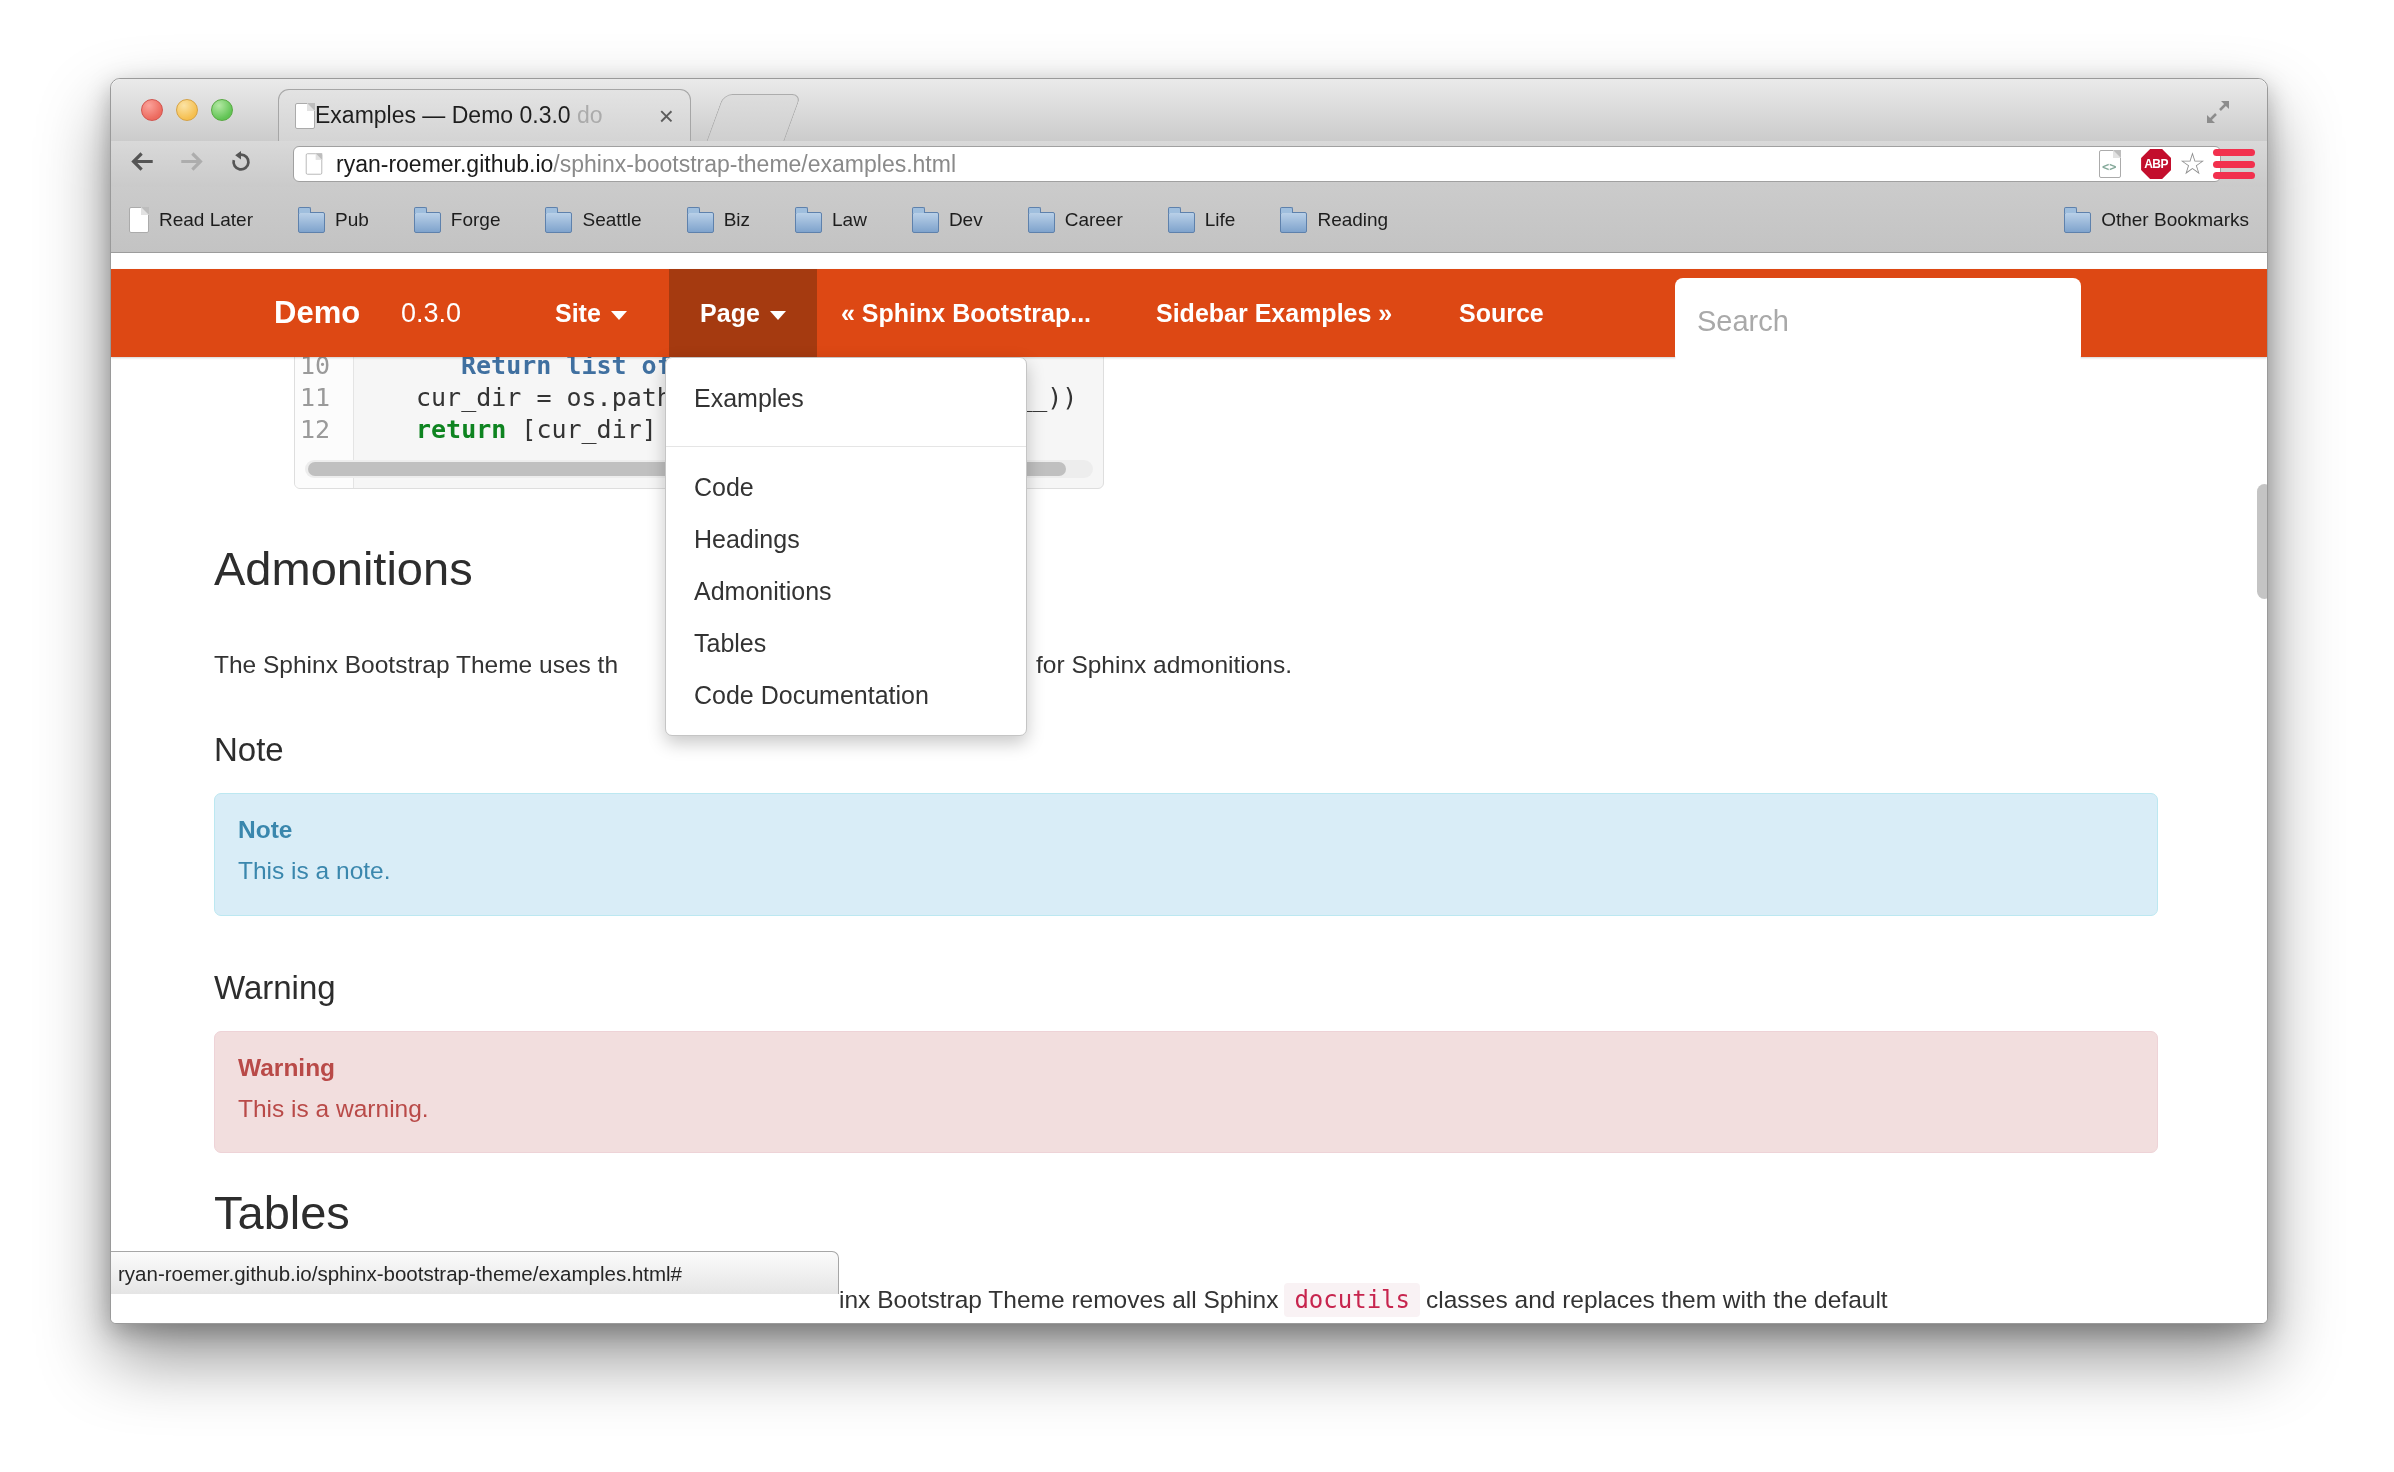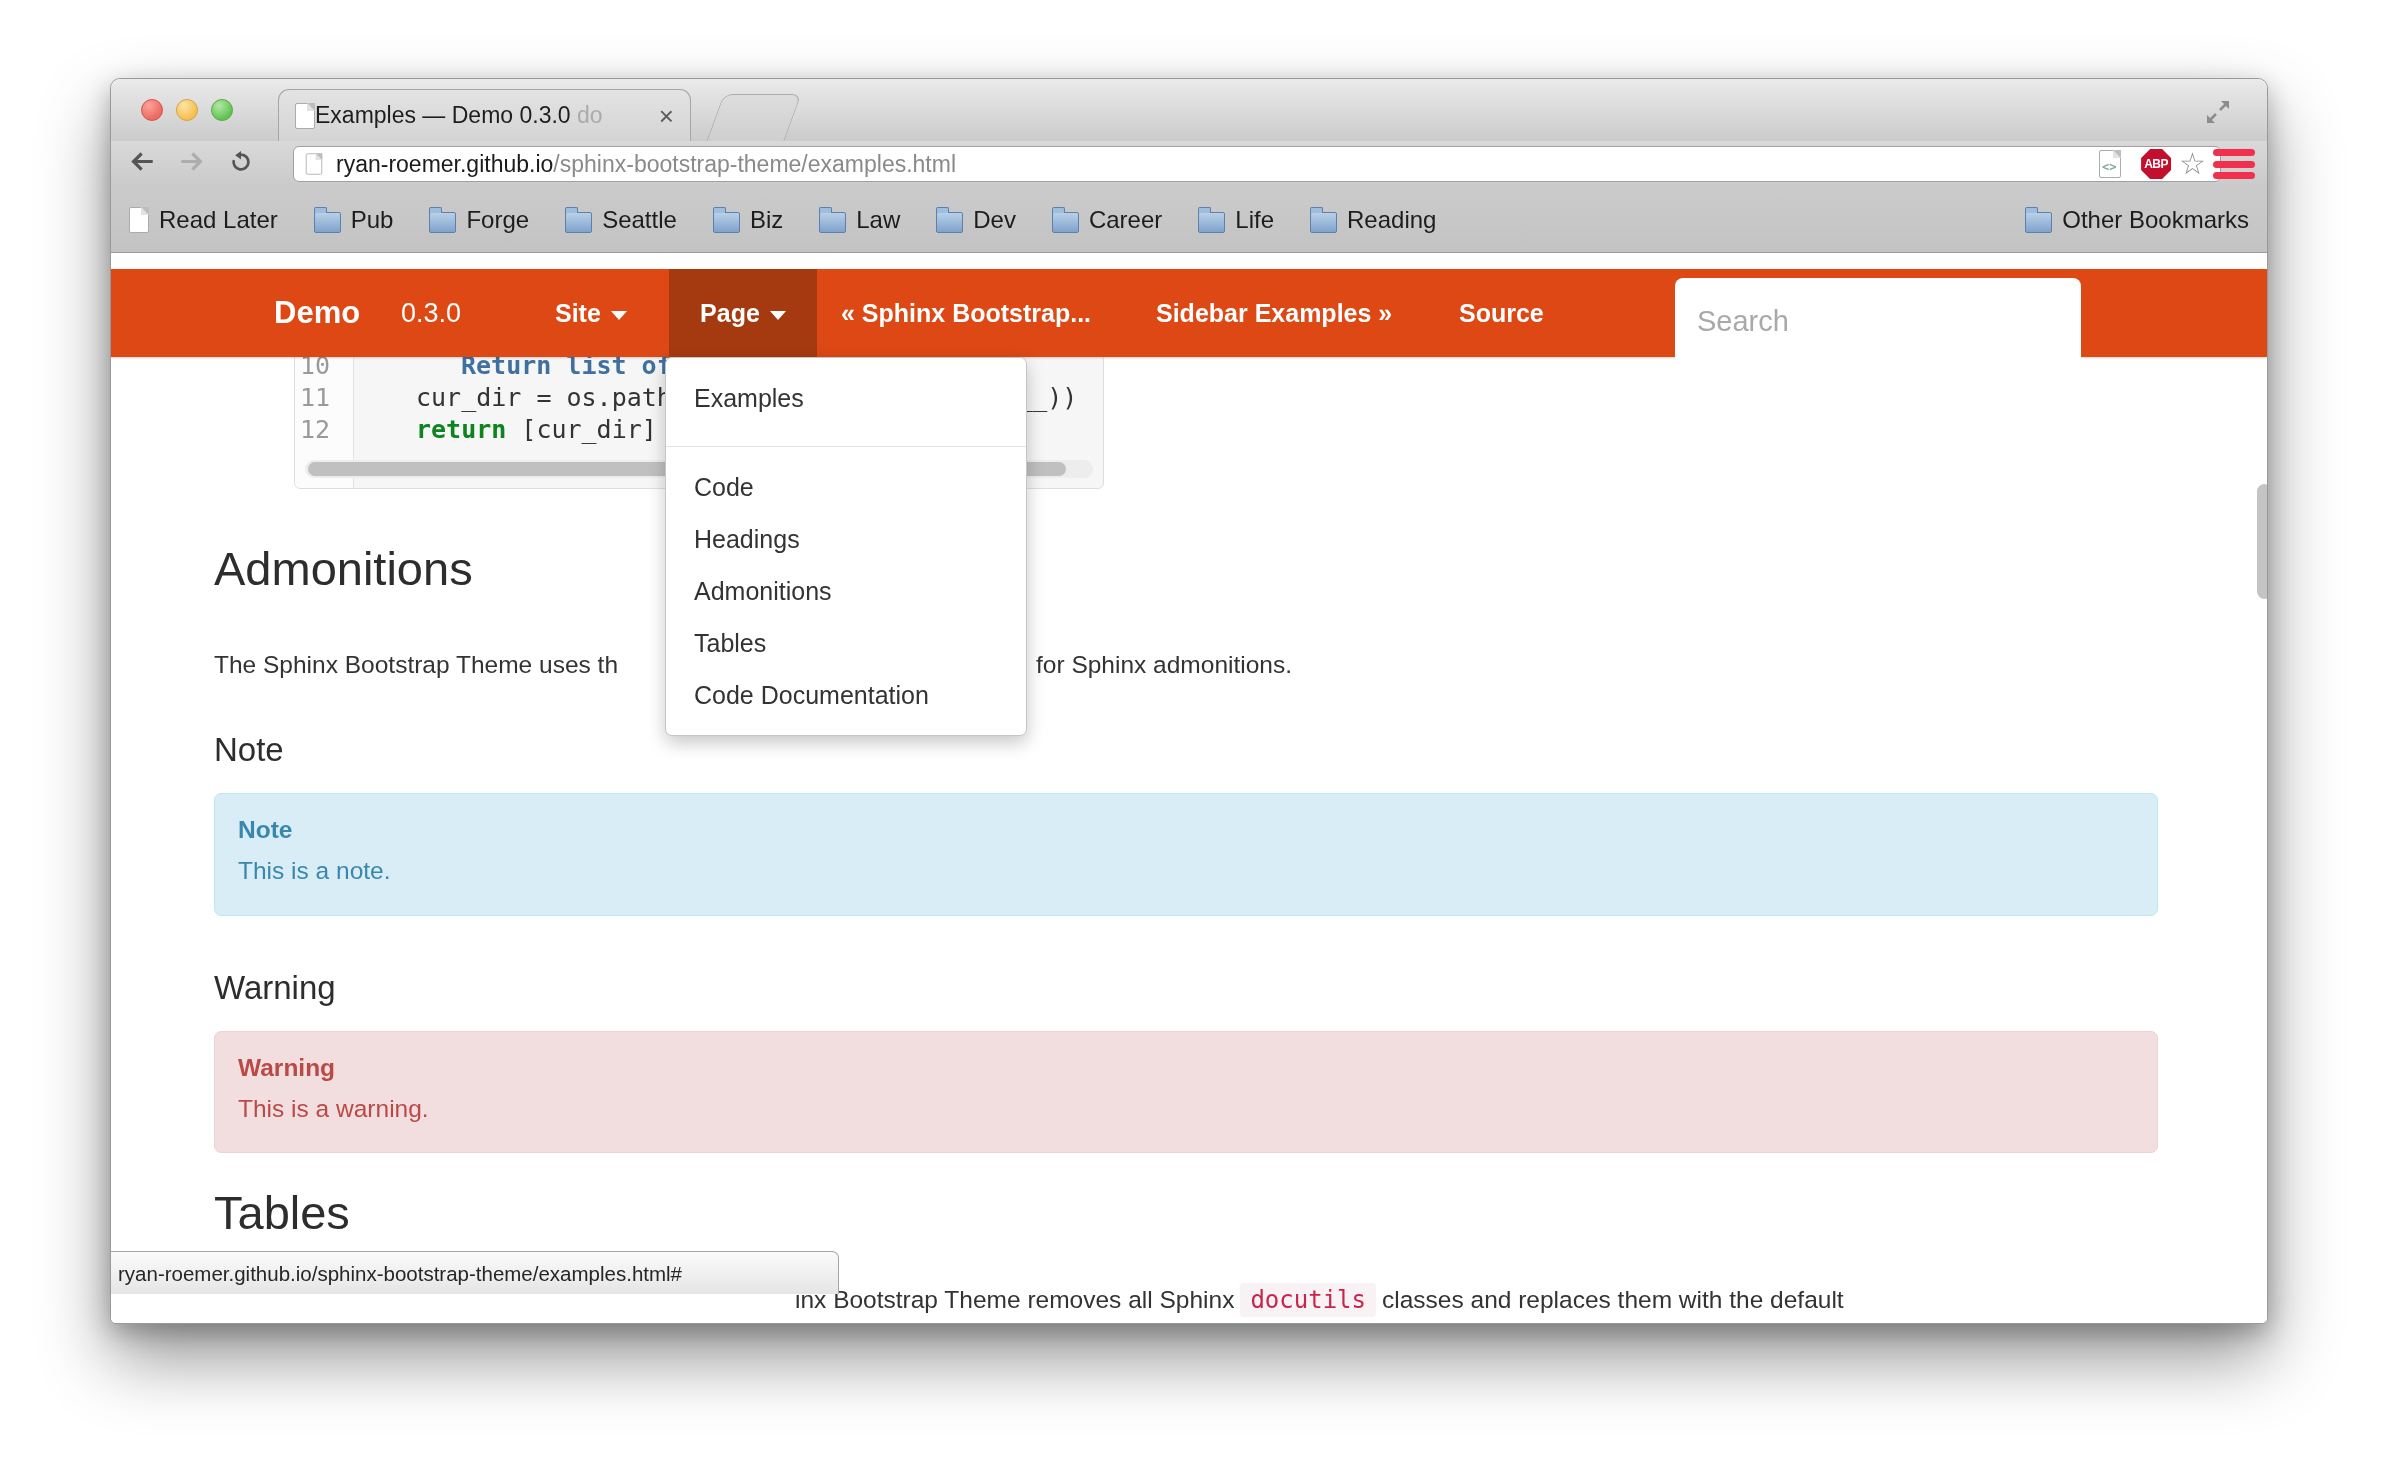--- a/index.html
+++ b/index.html
@@ -58,22 +58,22 @@
          clip-path:polygon(30% 0,70% 0,100% 30%,100% 70%,70% 100%,30% 100%,0 70%,0 30%); flex:none; }
   .star { font-size:30px; color:#8f8f8f; line-height:30px; margin:0 4px; }
   .star::before { content:'\2606'; }
   .menu-btn { position:absolute; right:12px; top:8px; width:42px; height:30px;
               display:flex; flex-direction:column; justify-content:space-between; }
   .menu-btn span { height:7px; border-radius:3.5px; background:#F2304E; }
 
   
   .bookmarks { position:absolute; left:0; top:108px; right:0; height:66px;
                background:linear-gradient(#CBCBCB,#C3C3C3); border-bottom:1px solid #9C9C9C;
-               display:flex; align-items:center; padding:0 18px; gap:36px;
-               font-size:24px; color:#1d1d1d; }
+               display:flex; align-items:center; padding:0 18px; gap:45px;
+               font-size:19px; color:#1d1d1d; }
   .bm { display:flex; align-items:center; gap:10px; white-space:nowrap; }
   .folder { width:27px; height:21px; background:linear-gradient(#B9D0E8,#7FA3CC);
             border:1px solid #5E81AC; border-radius:2px; position:relative; margin-top:5px; flex:none; }
   .folder::before { content:''; position:absolute; top:-6px; left:-1px; width:11px; height:5px;
                     background:#9FBEDD; border:1px solid #5E81AC; border-bottom:none;
                     border-radius:2px 2px 0 0; }
   .bspacer { flex:1; }
 
   
   .viewport { position:absolute; left:0; top:174px; right:0; bottom:0; background:#fff;
@@ -129,21 +129,21 @@
   
   .h1 { position:absolute; left:103px; font-size:47px; font-weight:500; color:#2D2D2D; }
   .h2 { position:absolute; left:103px; font-size:33px; font-weight:500; color:#2D2D2D; }
   .ptext { position:absolute; font-size:24.5px; color:#333; white-space:nowrap; }
   .alert { position:absolute; left:103px; width:1944px; border-radius:7px; }
   .alert-note { top:540px; height:123px; background:#D9EDF7; border:1px solid #BCE8F1; color:#3A87AD; }
   .alert-warn { top:778px; height:122px; background:#F2DEDE; border:1px solid #EED3D7; color:#B94A48; }
   .alert .atitle { margin:22px 0 0 23px; font-weight:700; font-size:24.5px; }
   .alert .abody  { margin:13px 0 0 23px; font-size:24.5px; }
 
-  .bottom-para { position:absolute; left:684px; top:1033px; font-size:24.5px; color:#333;
+  .bottom-para { position:absolute; left:728px; top:1033px; font-size:24.5px; color:#333;
                  white-space:nowrap; }
   .chip { font-family:"DejaVu Sans Mono", monospace; font-size:24px; color:#C7254E;
           background:#F9F2F4; padding:3px 10px; border-radius:4px; margin:0 6px; }
 
   .vthumb { position:absolute; left:2146px; top:231px; width:15px; height:115px;
             background:#C4C4C4; border-radius:8px; z-index:5; }
 
   .status-tip { position:absolute; left:-1px; top:998px; width:729px; height:43px;
                 background:linear-gradient(#FBFBFB,#E5E5E5); border:1px solid #A6A6A6;
                 border-left:none; border-bottom:none; border-radius:0 7px 0 0; z-index:30;

